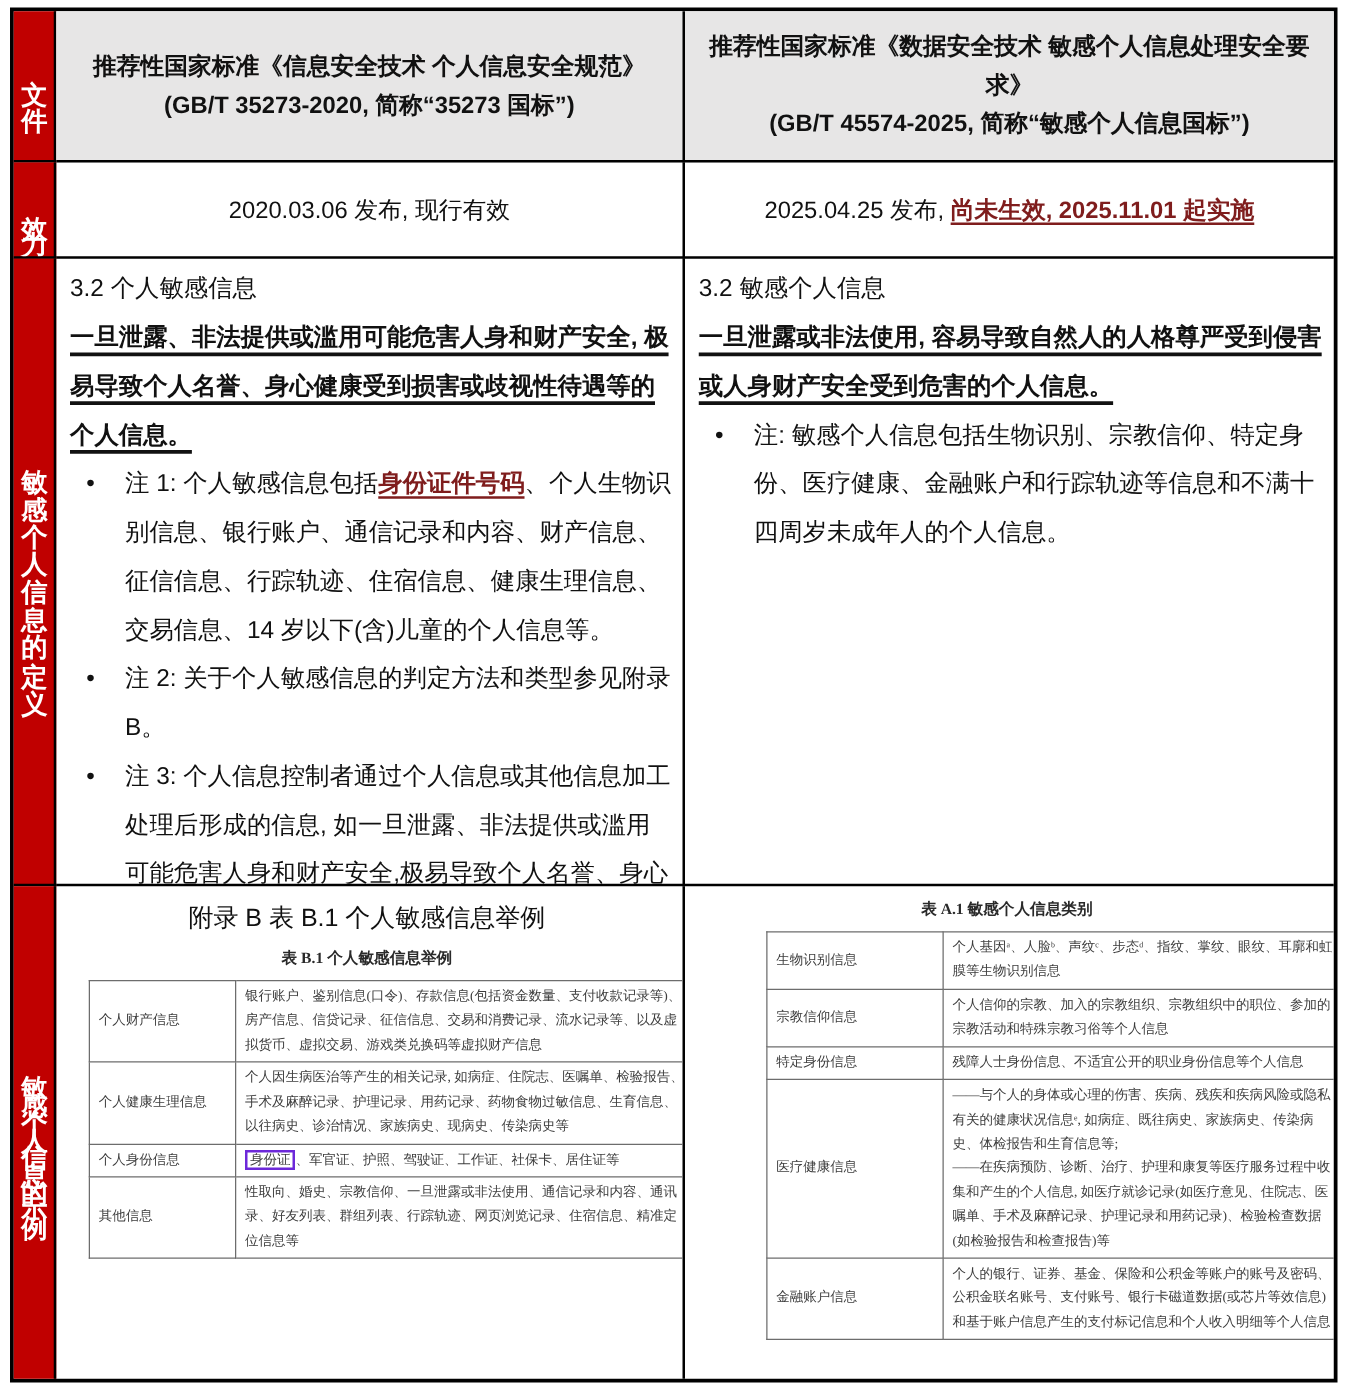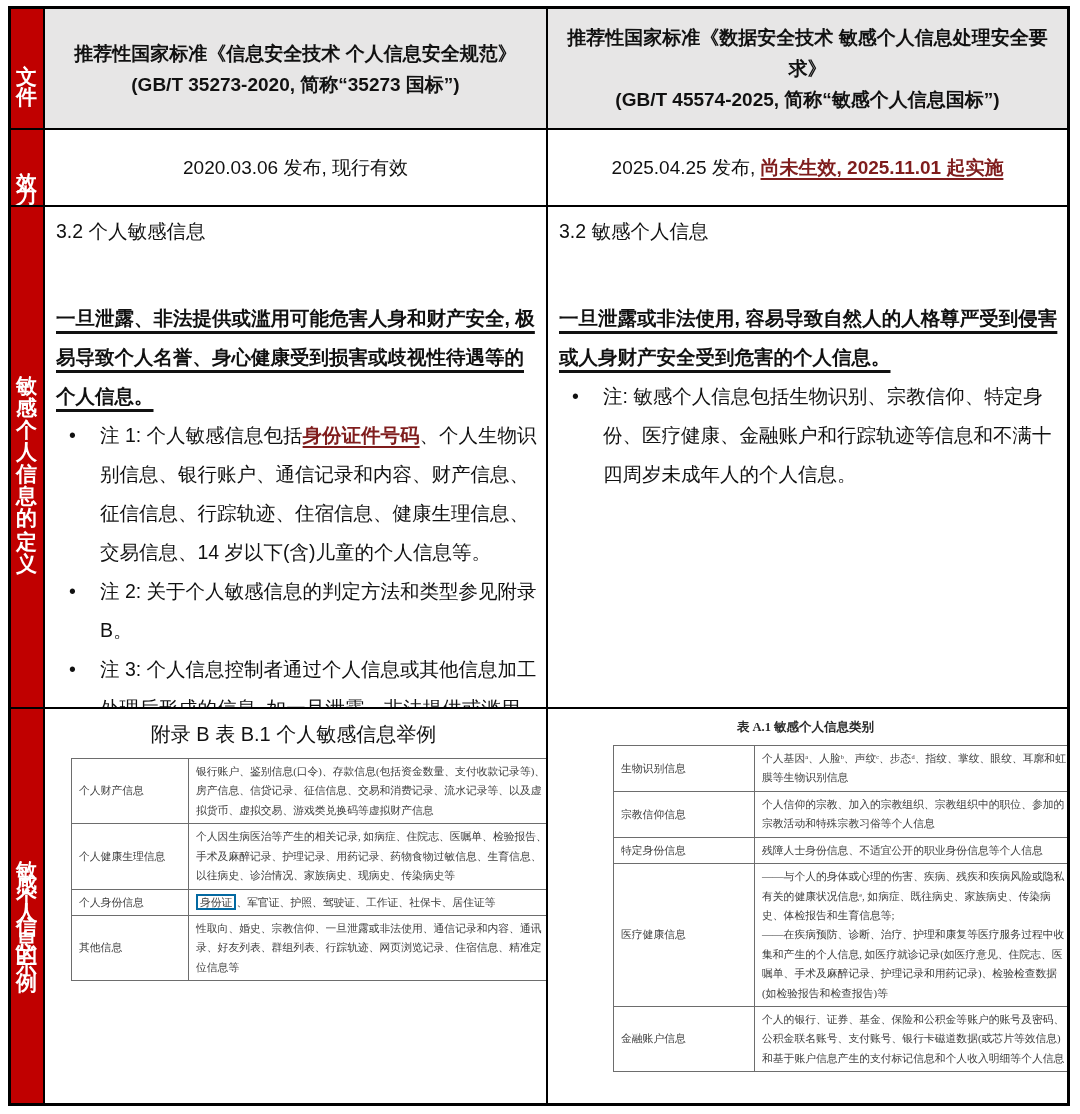--- a/index.html
+++ b/index.html
@@ -40,38 +40,38 @@
   
   .eff-cell {
     display:flex; align-items:center; justify-content:center; text-align:center;
     font-size:19px; padding:0 10px;
   }
   .red-hl { color:#7f1d1d; font-weight:bold; text-decoration:underline; text-decoration-thickness:2px; text-underline-offset:4px; }
 
   
   .def-cell { padding:5px 8px 0 11px; font-size:19.5px; line-height:39px; }
   .def-clause { font-weight:normal; }
-  .def-lead { font-weight:bold; text-decoration:underline; text-decoration-thickness:2.5px; text-underline-offset:6px;margin-top:48px; }
+  .def-lead { font-weight:bold; text-decoration:underline; text-decoration-thickness:2.5px; text-underline-offset:6px; }
   .bullet-item { display:flex; }
   .bullet-marker { flex:none; width:44px; padding-left:13px; box-sizing:border-box; }
   .bullet-text { flex:1; }
 
   
   .ex-cell { padding:10px 16px 0 0;margin-left:12px; }
   .appendix-title { text-align:center; font-size:20px; margin:2px 0 10px 0; }
   .scan { font-family:"Liberation Serif","DejaVu Serif",serif; color:#3d3d3d; }
   .scan-caption { text-align:center; font-weight:bold; font-size:12.5px; color:#2a2a2a; margin-bottom:9px; }
   .scan-table { border-collapse:collapse; font-size:10.8px; line-height:1.8; }
   .scan-table td, .scan-table th { border:1px solid #6d6d6d; padding:3px 7px; vertical-align:middle; text-align:left; font-weight:normal; }
   .scan-table th { text-align:center; }
   .scan-left { margin-left:14px; width:485px; }
   .scan-left td.cat { width:102px; }
   .scan-right { margin-left:53px; width:464px; }
   .scan-right td.cat { width:126px; }
-  .redbox { border:2px solid #0369a1; padding:0 2px; }
+  .redbox { border:2px solid #6d28d9; padding:0 2px; }
   .dash-line { display:block; }
 </style>
 </head>
 <body>
 
 <div class="page">
   <div class="main-table">
 
     <div class="cell rowhead">
       <span class="vtext ls-doc">文件</span>
@@ -122,20 +122,21 @@
         <span class="bullet-text">注: 敏感个人信息包括生物识别、宗教信仰、特定身份、医疗健康、金融账户和行踪轨迹等信息和不满十四周岁未成年人的个人信息。</span>
       </div>
     </div>
 
     <div class="cell rowhead last-row">
       <span class="vtext ls-ex">敏感个人信息的示例</span>
     </div>
     <div class="cell ex-cell last-row">
       <div class="appendix-title">附录 B 表 B.1 个人敏感信息举例</div>
       <div class="scan">
+        <div class="scan-caption">表 B.1 个人敏感信息举例</div>
         <table class="scan-table scan-left">
           <tbody>
               <tr>
             <td class="cat">个人财产信息</td>
             <td>银行账户、鉴别信息(口令)、存款信息(包括资金数量、支付收款记录等)、房产信息、信贷记录、征信信息、交易和消费记录、流水记录等、以及虚拟货币、虚拟交易、游戏类兑换码等虚拟财产信息</td>
           </tr>
           <tr>
             <td class="cat">个人健康生理信息</td>
             <td>个人因生病医治等产生的相关记录, 如病症、住院志、医嘱单、检验报告、手术及麻醉记录、护理记录、用药记录、药物食物过敏信息、生育信息、以往病史、诊治情况、家族病史、现病史、传染病史等</td>
           </tr>

